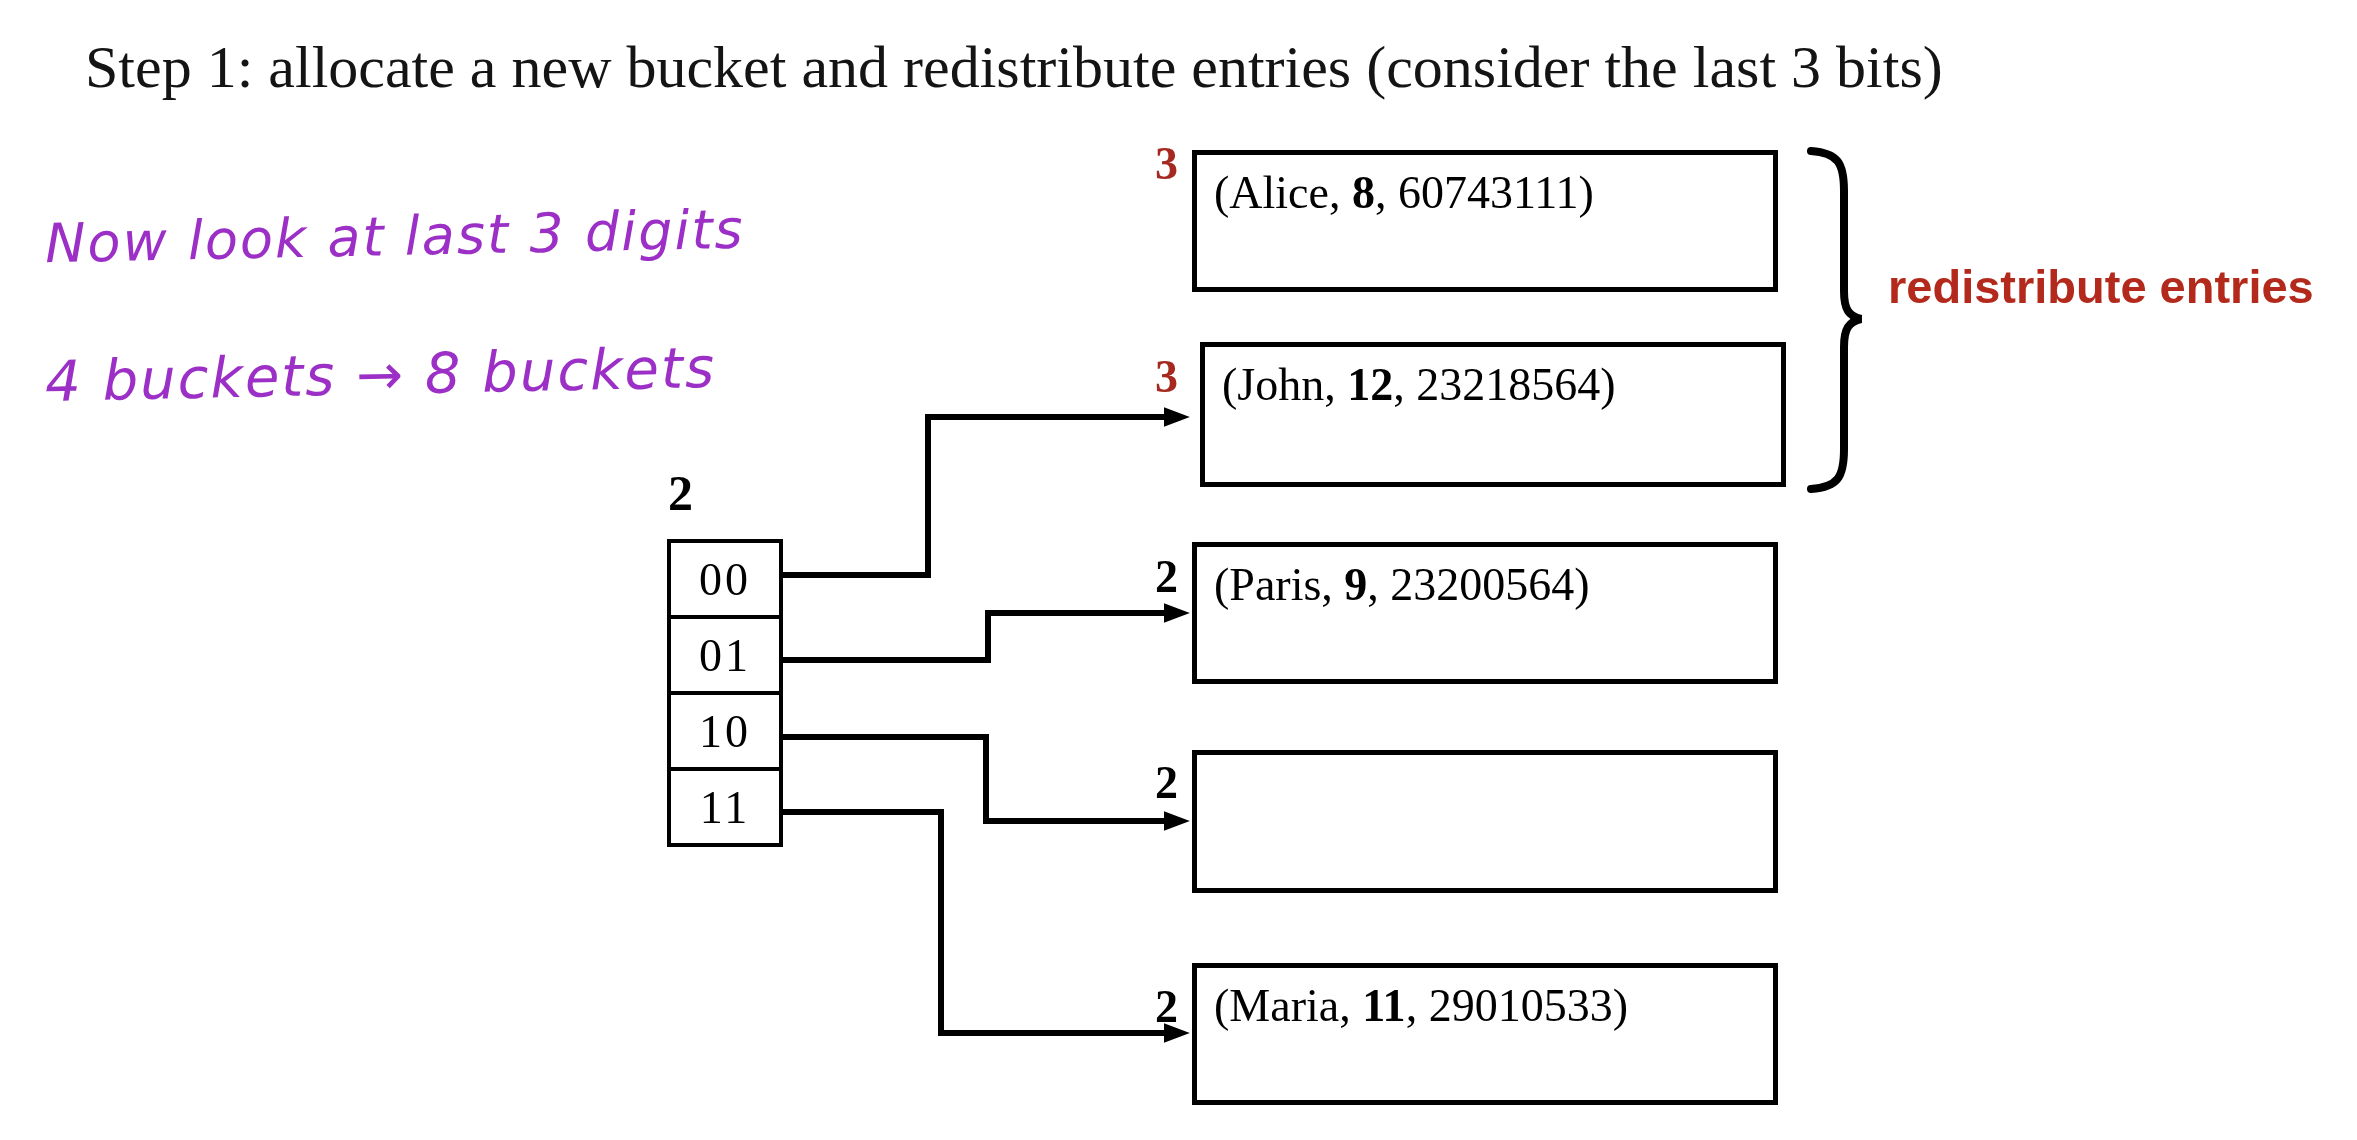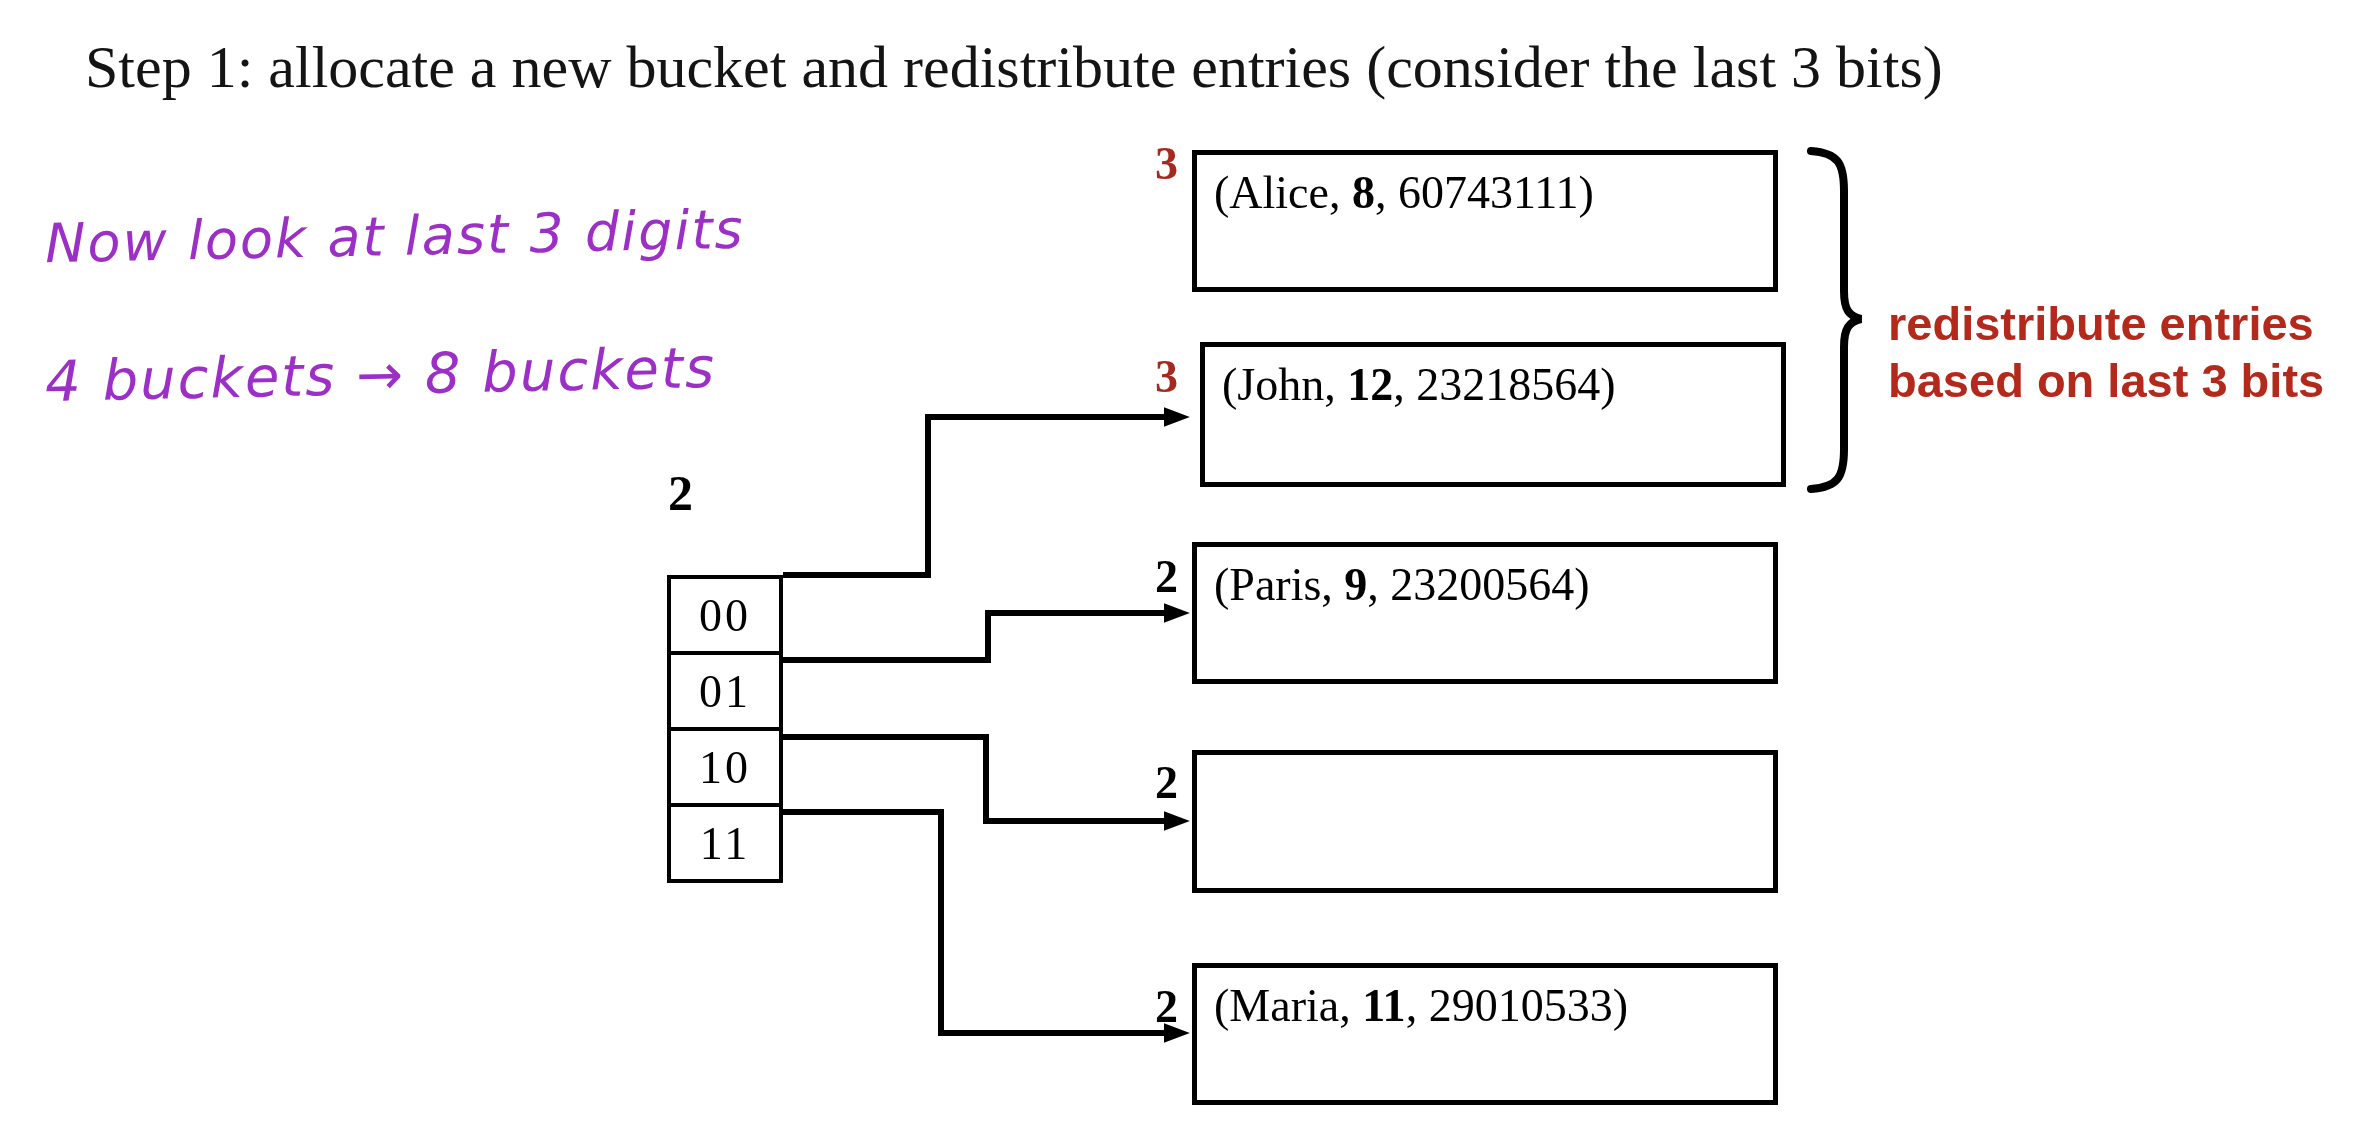--- a/index.html
+++ b/index.html
@@ -23,21 +23,21 @@
     font-style:italic;
     white-space:nowrap;
     transform:rotate(-1.2deg);
   }
   .hand1{left:45px;top:205px;font-size:54px;letter-spacing:2px;}
   .hand2{left:45px;top:342px;font-size:56px;letter-spacing:2px;}
   .dir{
     left:667px;top:539px;width:116px;height:308px;
     border:4px solid #000;
     box-sizing:border-box;
-    display:flex;flex-direction:column;margin-top:36px;
+    display:flex;flex-direction:column;
   }
   .dir-cell{
     flex:1;
     border-bottom:4px solid #000;
     box-sizing:border-box;
     display:flex;align-items:center;justify-content:center;
     font-family:"Liberation Serif", serif;
     font-size:46px;letter-spacing:3px;color:#000;
   }
   .dir-cell:last-child{border-bottom:none;}
@@ -117,18 +117,17 @@
       <div class="entry-line">(John, <b>12</b>, 23218564)</div>
     </div>
   <div class="abs bucket" style="top:542px;">
       <div class="entry-line">(Paris, <b>9</b>, 23200564)</div>
     </div>
   <div class="abs bucket" style="top:750px;height:143px;"></div>
   <div class="abs bucket" style="top:963px;">
       <div class="entry-line">(Maria, <b>11</b>, 29010533)</div>
     </div>
 
-  <div class="abs red-note" style="color: rgb(179, 42, 28); margin-top: 37px;">
+  <div class="abs red-note" style="color: rgb(179, 42, 28);">
     <div>redistribute entries</div>
-    <div>based on last 3 bits</div>
   </div>
 
 </div>
 
 </body></html>

